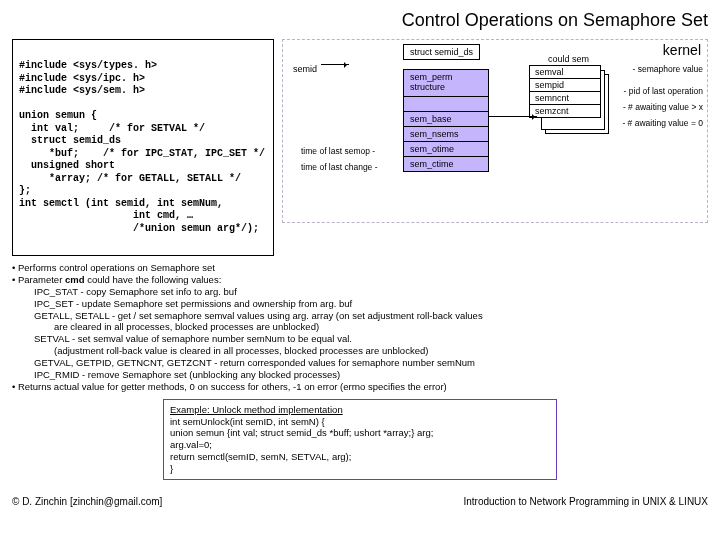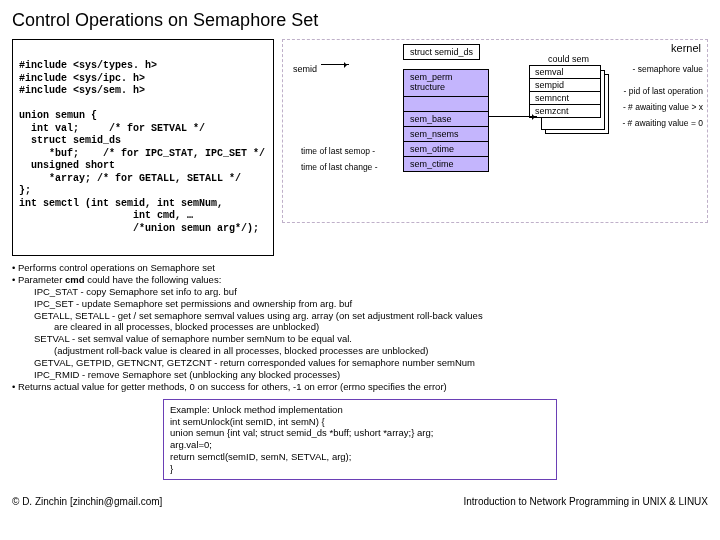--- a/index.html
+++ b/index.html
@@ -1,40 +1,40 @@
 <!DOCTYPE html>
 <html><head>
 <meta charset="utf-8">
 <style>
   body{margin:0;font-family:Arial,Helvetica,sans-serif;font-size:9px;background:#fff;color:#000;width:720px;height:540px;overflow:hidden}
   .page{padding:6px 12px 4px 12px}
-  .title{font-size:18px;text-align:left;margin:4px 0 8px 0}
+  .title{font-size:18px;text-align:right;margin:4px 0 8px 0}
   .row{display:flex;gap:8px}
   .codebox{border:1.5px solid #000;padding:20px 6px;font-family:Liberation Mono, monospace;font-weight:bold;font-size:10px;line-height:1.25;white-space:pre}
   .kernel{border:1.5px dashed #bfb0c9;padding:6px 6px 6px 6px;position:relative;flex:1;font-size:9px}
-  .kernel .klabel{position:absolute;top:2px;right:6px;font-size:11px}
+  .kernel .klabel{position:absolute;top:2px;right:6px;font-size:14px}
   .arrow{display:inline-block;width:28px;height:0;border-top:1px solid #000;position:relative;vertical-align:middle}
   .arrow::after{content:"";position:absolute;right:-1px;top:-3px;border:3px solid transparent;border-left-color:#000}
   .semid{display:flex;gap:4px;margin-top:18px;margin-left:4px}
   .dsbox{border:1px solid #000;padding:2px 6px;position:absolute;top:4px;left:120px;background:#fff}
   .fields{position:absolute;left:120px;top:30px}
   .fld{border:1px solid #000;padding:2px 6px;margin-top:-1px;background:#c4b5fd;width:72px}
   .fld2{height:18px}
   .tlabel{position:absolute;font-size:8.5px}
   .sembox{position:absolute;right:106px;top:26px}
   .sem{border:1px solid #000;width:60px;padding:1px 5px;margin-top:-1px;background:#fff;font-size:9px}
   .semhdr{position:absolute;right:118px;top:14px;font-size:9px}
   .note{position:absolute;font-size:8.5px}
   .bullets{font-size:9.5px;line-height:1.25;margin-top:6px}
   .bullets .it{}
   .bullets .bd{font-weight:bold}
   .ind1{margin-left:22px}
   .ind2{margin-left:42px}
   .ex{border:1.5px solid #6a3fb5;padding:4px 6px;margin:6px auto 0 auto;width:380px;font-size:9.5px;line-height:1.25}
-  .ex .u{}
+  .ex .u{text-decoration:underline}
   .foot{display:flex;justify-content:space-between;font-size:10px;margin-top:16px}
   .layer{position:absolute;border:1px solid #000;background:#fff}
 </style>
 </head>
 <body>
 
 <div class="page">
   <div class="title">Control Operations on Semaphore Set</div>
 
   <div class="row">

